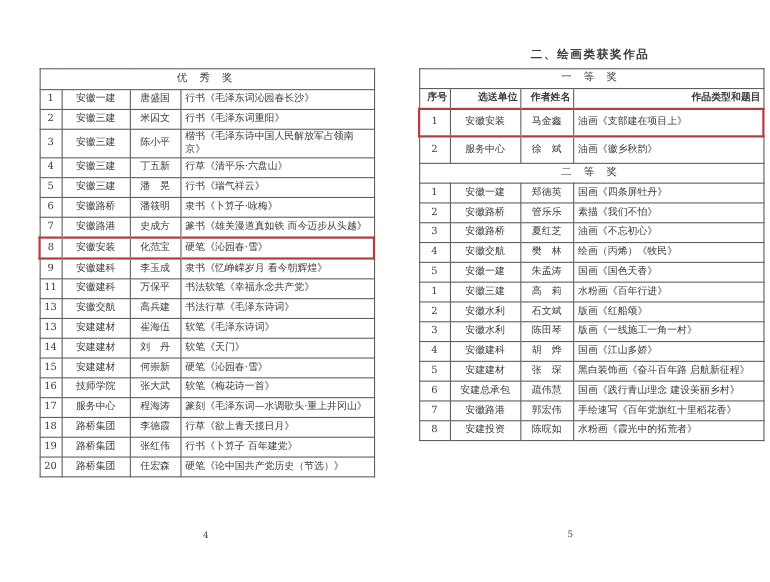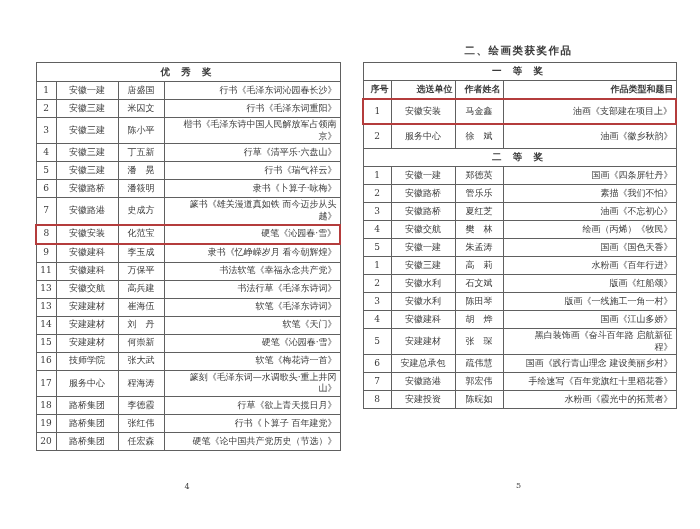--- a/index.html
+++ b/index.html
@@ -3,38 +3,38 @@
 <meta charset="utf-8">
 <style>
   html,body{margin:0;padding:0;}
   body{
     width:700px;height:529px;position:relative;background:#ffffff;
     font-family:"DejaVu Serif","Liberation Serif",serif;
     overflow:hidden;
   }
   .page{position:absolute;}
   .page-left{left:35px;top:62px;width:304px;}
-  .page-right{left:362px;top:44px;width:313px;}
+  .page-right{left:380px;top:44px;width:313px;}
   .doc-title{
     text-align:center;font-weight:bold;font-size:10.5px;color:var(--text);
     letter-spacing:1.5px;margin-bottom:5px;height:13px;line-height:13px;
   }
   table{
     border-collapse:collapse;table-layout:fixed;width:100%;
     font-size:9px;color:var(--text);
   }
   td{
     border:1px solid var(--border);
     padding:1px 2px;line-height:1.3;vertical-align:middle;
     overflow:hidden;word-break:break-all;
   }
   td.c{text-align:center;}
-  td.w{text-align:right;padding-left:16px;padding-right:3px;margin-top:19px;}
+  td.w{text-align:left;padding-left:4px;padding-right:3px;margin-top:19px;}
   .band td{
-    font-weight:bold;text-align:center;letter-spacing:4px;
+    font-weight:normal;text-align:center;letter-spacing:4px;
     height:17px;font-size:9.5px;margin-left:12px;
   }
   .hdr td{font-weight:bold;text-align:right;height:19px;font-size:9px;}
   .tbl-left td{height:15px;}
   .tbl-left .band td{height:16px;}
   .tbl-right td{height:15px;}
   .tbl-right tr.tall td{height:21px;}
   tr.hl td{
     border-top:2px solid var(--hl);
     border-bottom:2px solid var(--hl);

